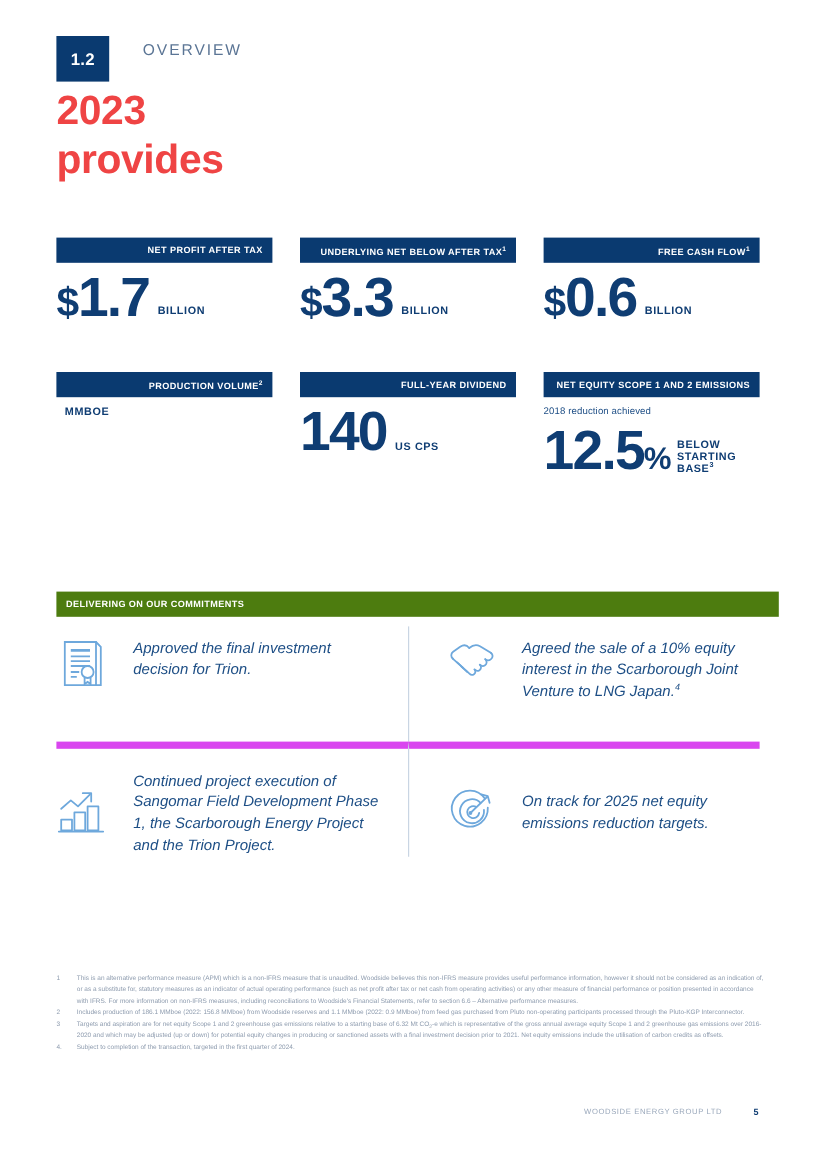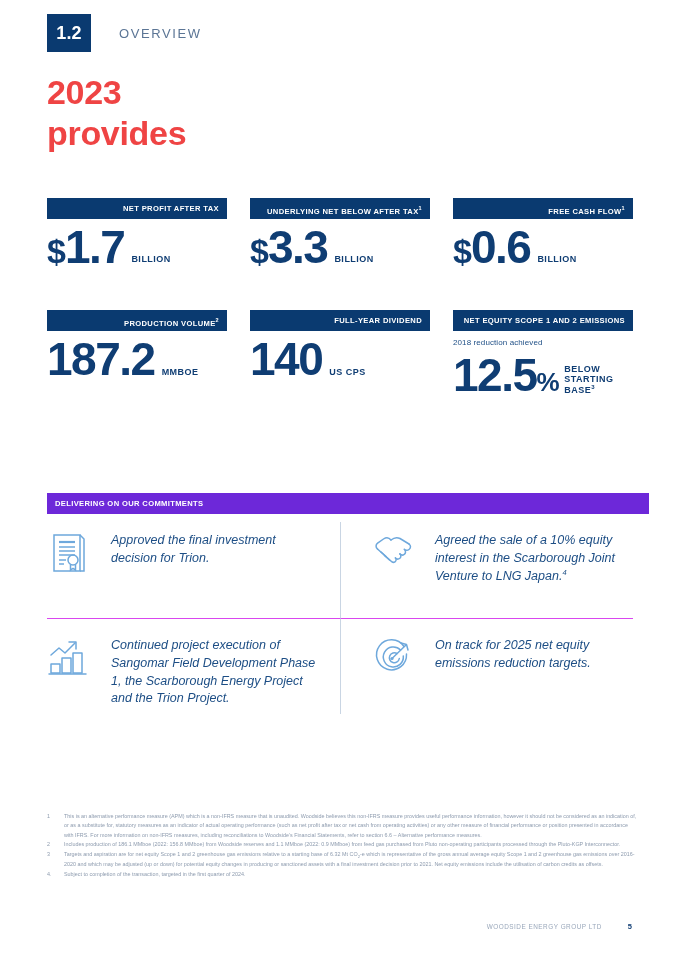--- a/index.html
+++ b/index.html
@@ -31,23 +31,24 @@
     align-items: center;
   }
   .section-badge {
     width: 44px;
     height: 38px;
     background: #0a3a70;
     color: #ffffff;
     display: flex;
     align-items: center;
     justify-content: center;
-    font-size: 18px;
+    font-size: 14px;
     font-weight: bold;
     letter-spacing: 0.2px;
+    margin-top: 16px;
   }
   .section-name {
     margin-left: 28px;
     font-size: 13px;
     letter-spacing: 1.6px;
     color: #5b7595;
     font-weight: 400;
   }
 
   
@@ -133,21 +134,21 @@
     width: 56px;
   }
   .metric-unit sup { font-size: 6px; vertical-align: super; }
 
   
   .commit-bar {
     position: absolute;
     left: 47px;
     top: 493px;
     width: 586px;
-    background: #6d28d9;
+    background: #4d7c0f;
     color: #ffffff;
     font-size: 7.6px;
     font-weight: bold;
     letter-spacing: 0.35px;
     padding: 5px 8px;
     height: 11px;
     line-height: 11px;
     box-sizing: content-box;
   }
   .commit-grid {
@@ -163,21 +164,21 @@
     box-sizing: border-box;
     display: flex;
     align-items: flex-start;
     padding-top: 10px;
     min-height: 96px;
   }
   .commit-cell.left  { padding-right: 24px; }
   .commit-cell.right { padding-left: 30px; border-left: 1px solid #c9d5e3; }
   .commit-cell.top    { padding-bottom: 8px; }
   .commit-cell.bottom { padding-top: 18px; }
-  .commit-cell.sep-h  { border-top: 1px solid #d946ef; }
+  .commit-cell.sep-h  { border-top: 6px solid #d946ef; align-items: center; }
 
   .commit-icon {
     width: 44px;
     min-width: 44px;
     height: 44px;
     margin-right: 20px;
     display: flex;
     align-items: flex-start;
     justify-content: center;
   }
@@ -278,21 +279,20 @@
         </div>
       </div>
 
     </div>
 
     <div class="metric-row row2">
 
       <div class="metric-card">
         <div class="metric-header"><span>PRODUCTION VOLUME</span><sup>2</sup></div>
         <div class="metric-value-wrap">
-          <div class="metric-value"><span>187.2</span></div>
           <div class="metric-unit">MMBOE</div>
         </div>
       </div>
 
       <div class="metric-card">
         <div class="metric-header"><span>FULL-YEAR DIVIDEND</span></div>
         <div class="metric-value-wrap">
           <div class="metric-value"><span>140</span></div>
           <div class="metric-unit">US CPS</div>
         </div>

